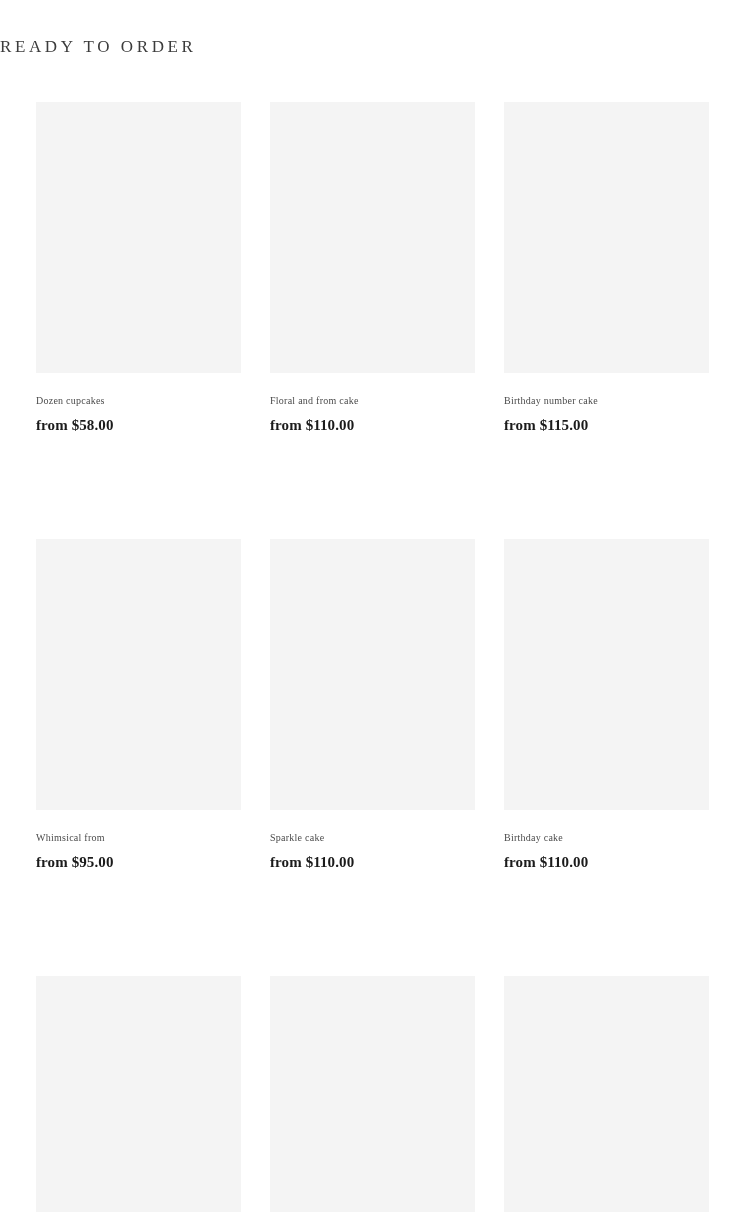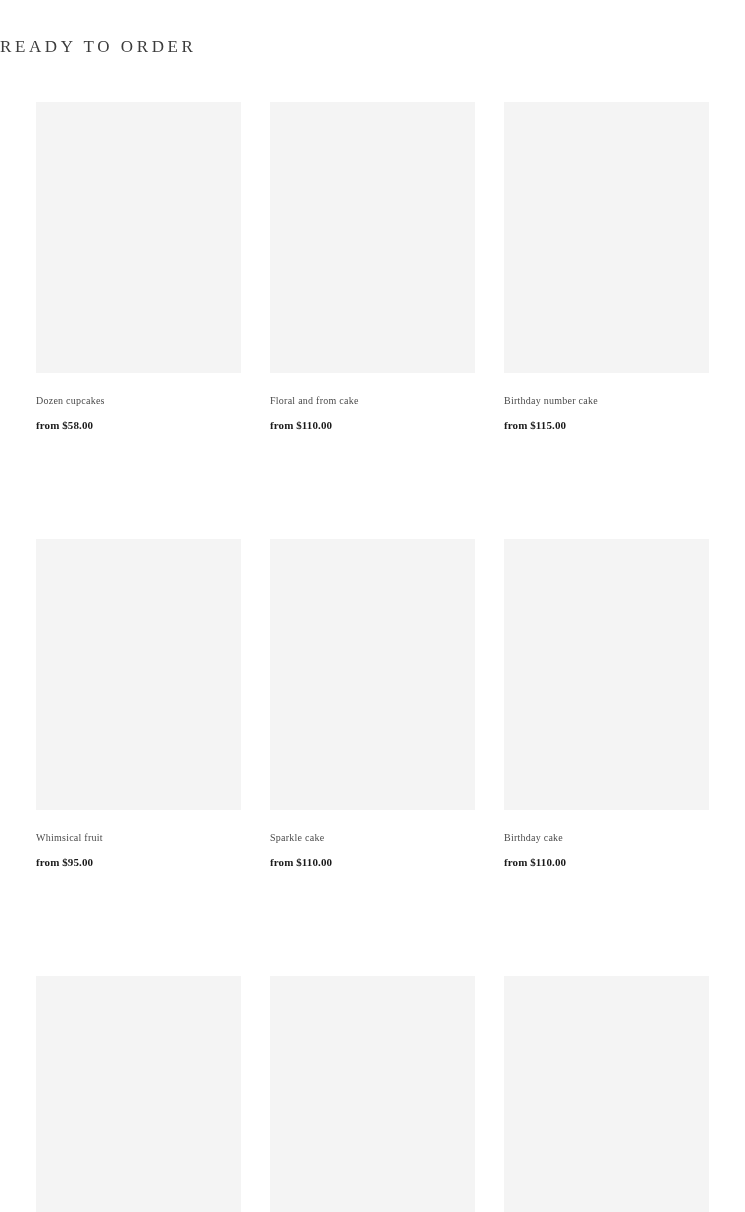--- a/index.html
+++ b/index.html
@@ -78,21 +78,21 @@
     font-weight: 400;
     letter-spacing: 0.25px;
     color: #4b4b4b;
     white-space: nowrap;
   }
 
   .product-price {
     display: block;
     margin-top: 5px;
     font-family: "Liberation Serif", "DejaVu Serif", serif;
-    font-size: 11px;
+    font-size: 15px;
     line-height: 18px;
     font-weight: 700;
     letter-spacing: 0.1px;
     color: #1b1b1b;
     white-space: nowrap;
   }
 </style>
 </head>
 <body>
 
@@ -122,21 +122,21 @@
       <div class="product-thumb"></div>
       <div class="product-info">
         <span class="product-title">Birthday number cake</span>
         <span class="product-price">from $115.00</span>
       </div>
     </div>
 
     <div class="product-card">
       <div class="product-thumb"></div>
       <div class="product-info">
-        <span class="product-title">Whimsical fruit</span>
+        <span class="product-title">Whimsical from</span>
         <span class="product-price">from $95.00</span>
       </div>
     </div>
 
     <div class="product-card">
       <div class="product-thumb"></div>
       <div class="product-info">
         <span class="product-title">Sparkle cake</span>
         <span class="product-price">from $110.00</span>
       </div>

